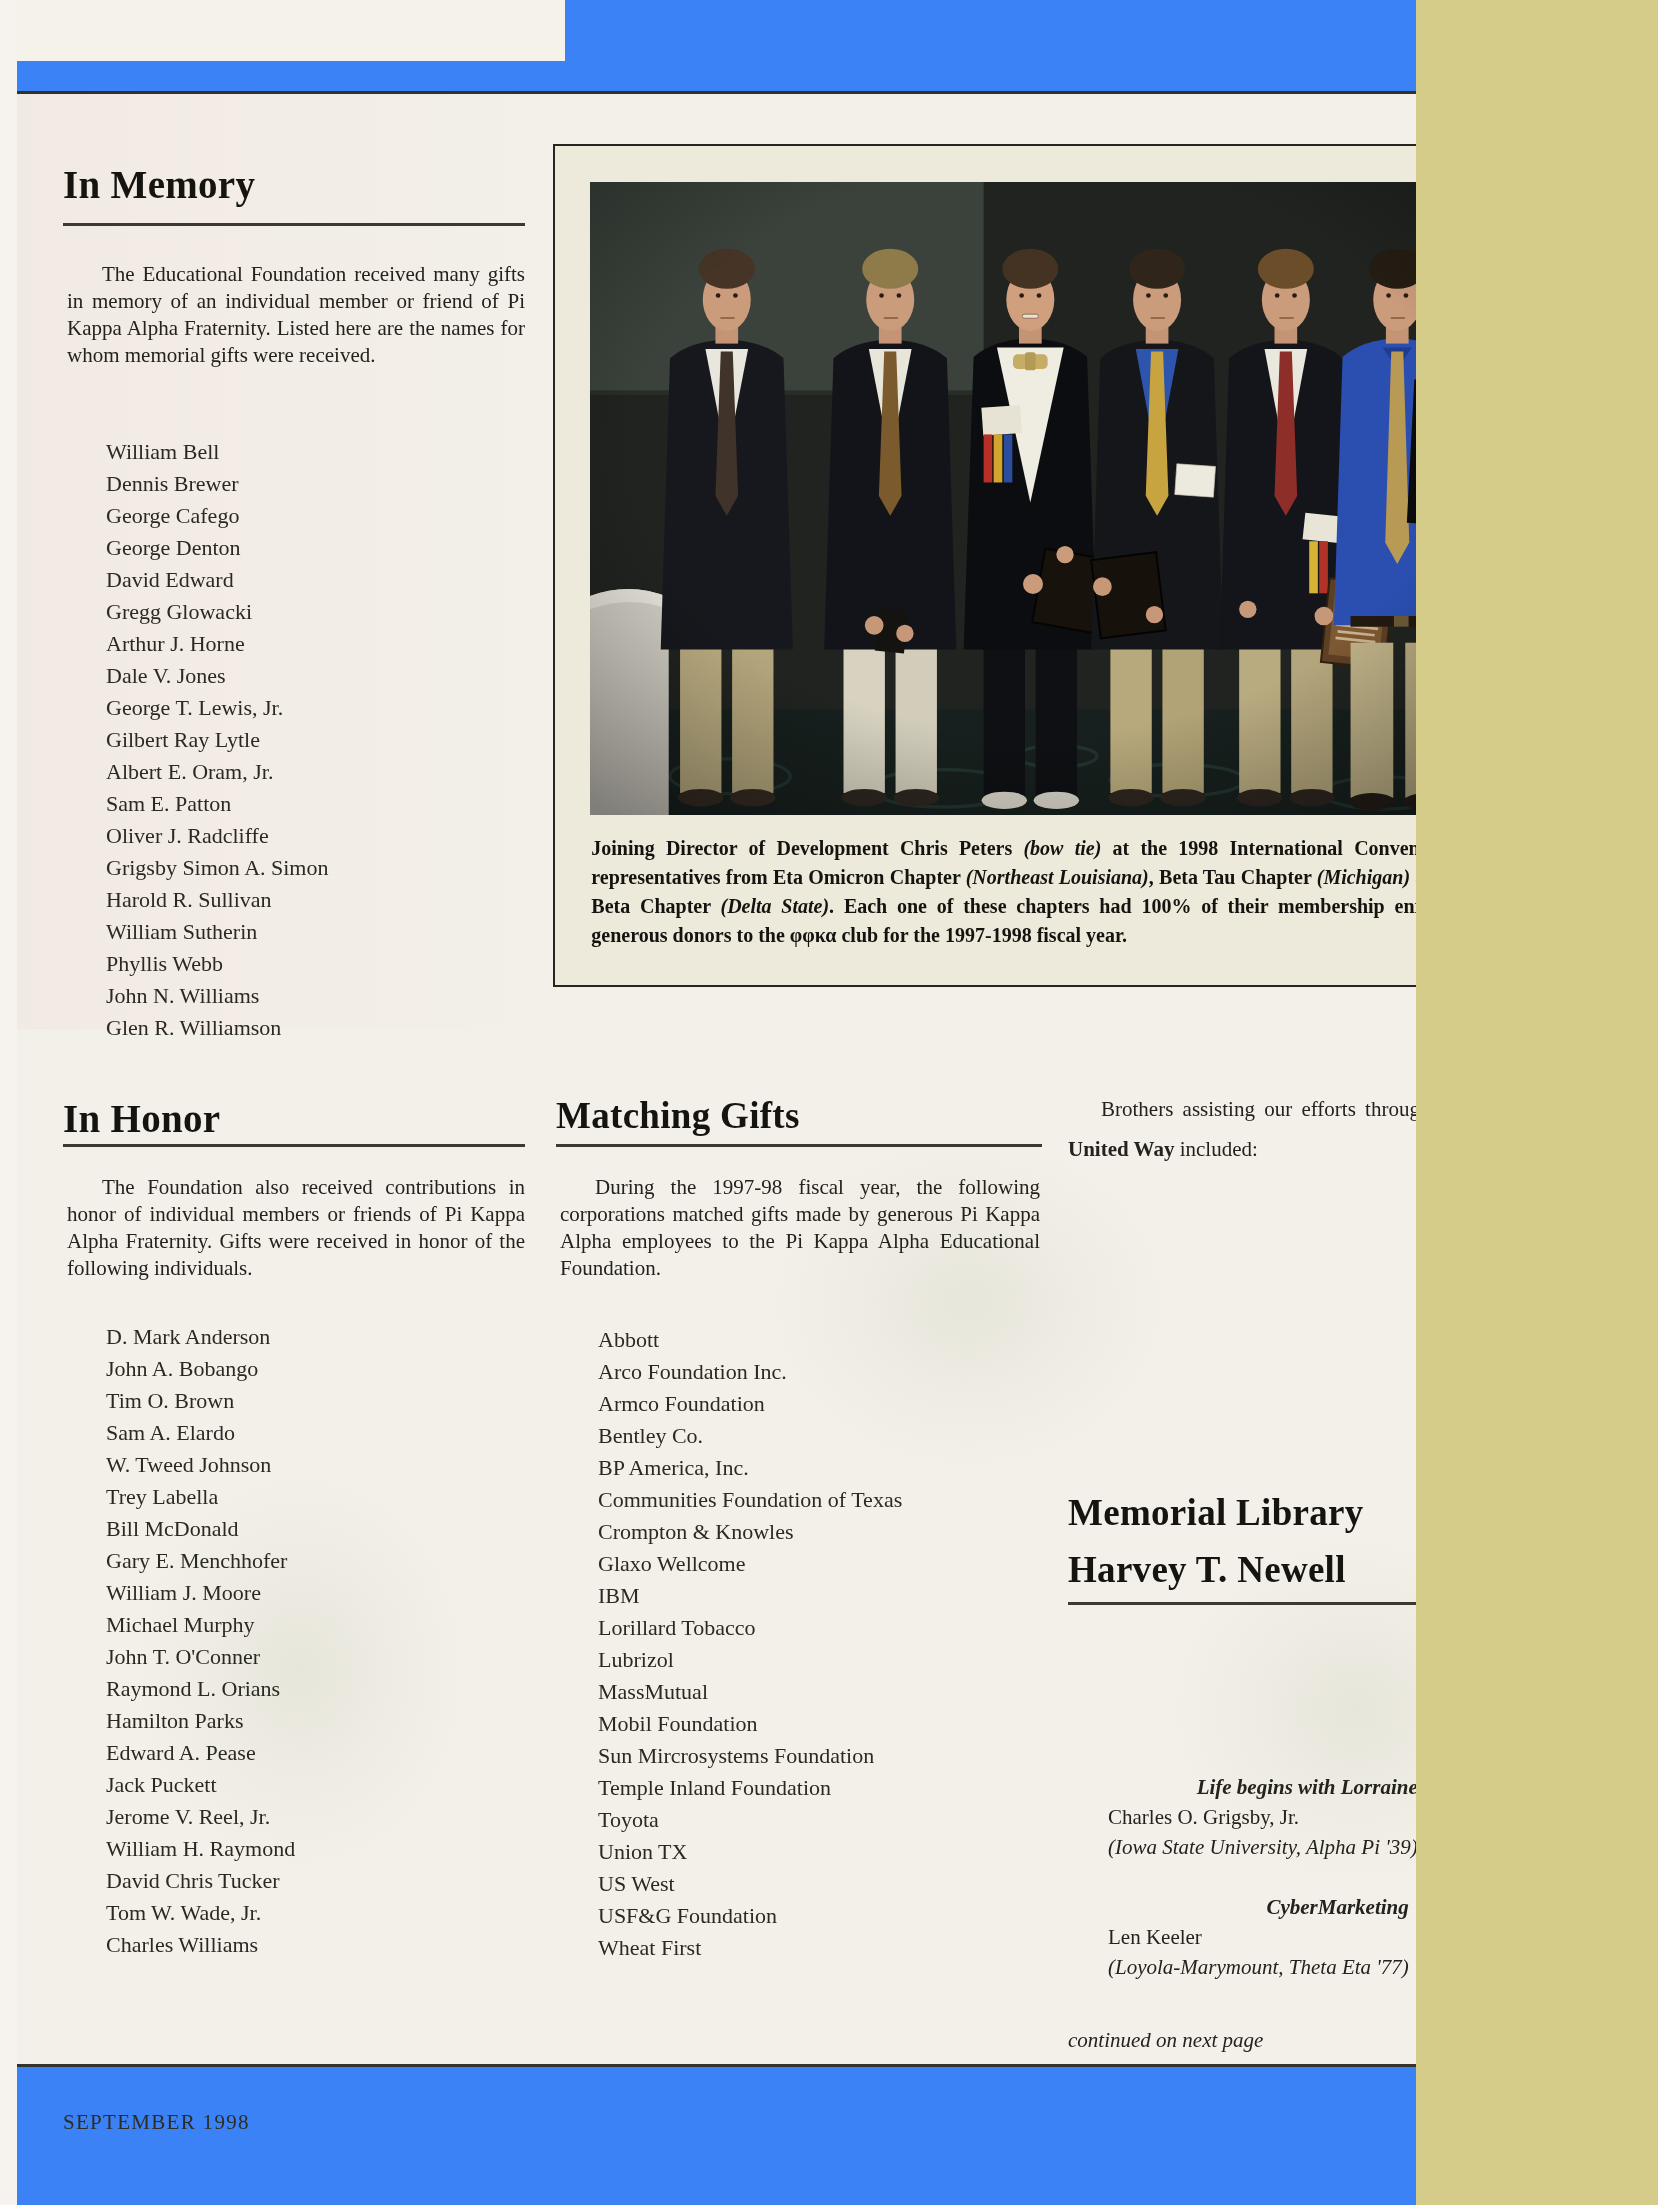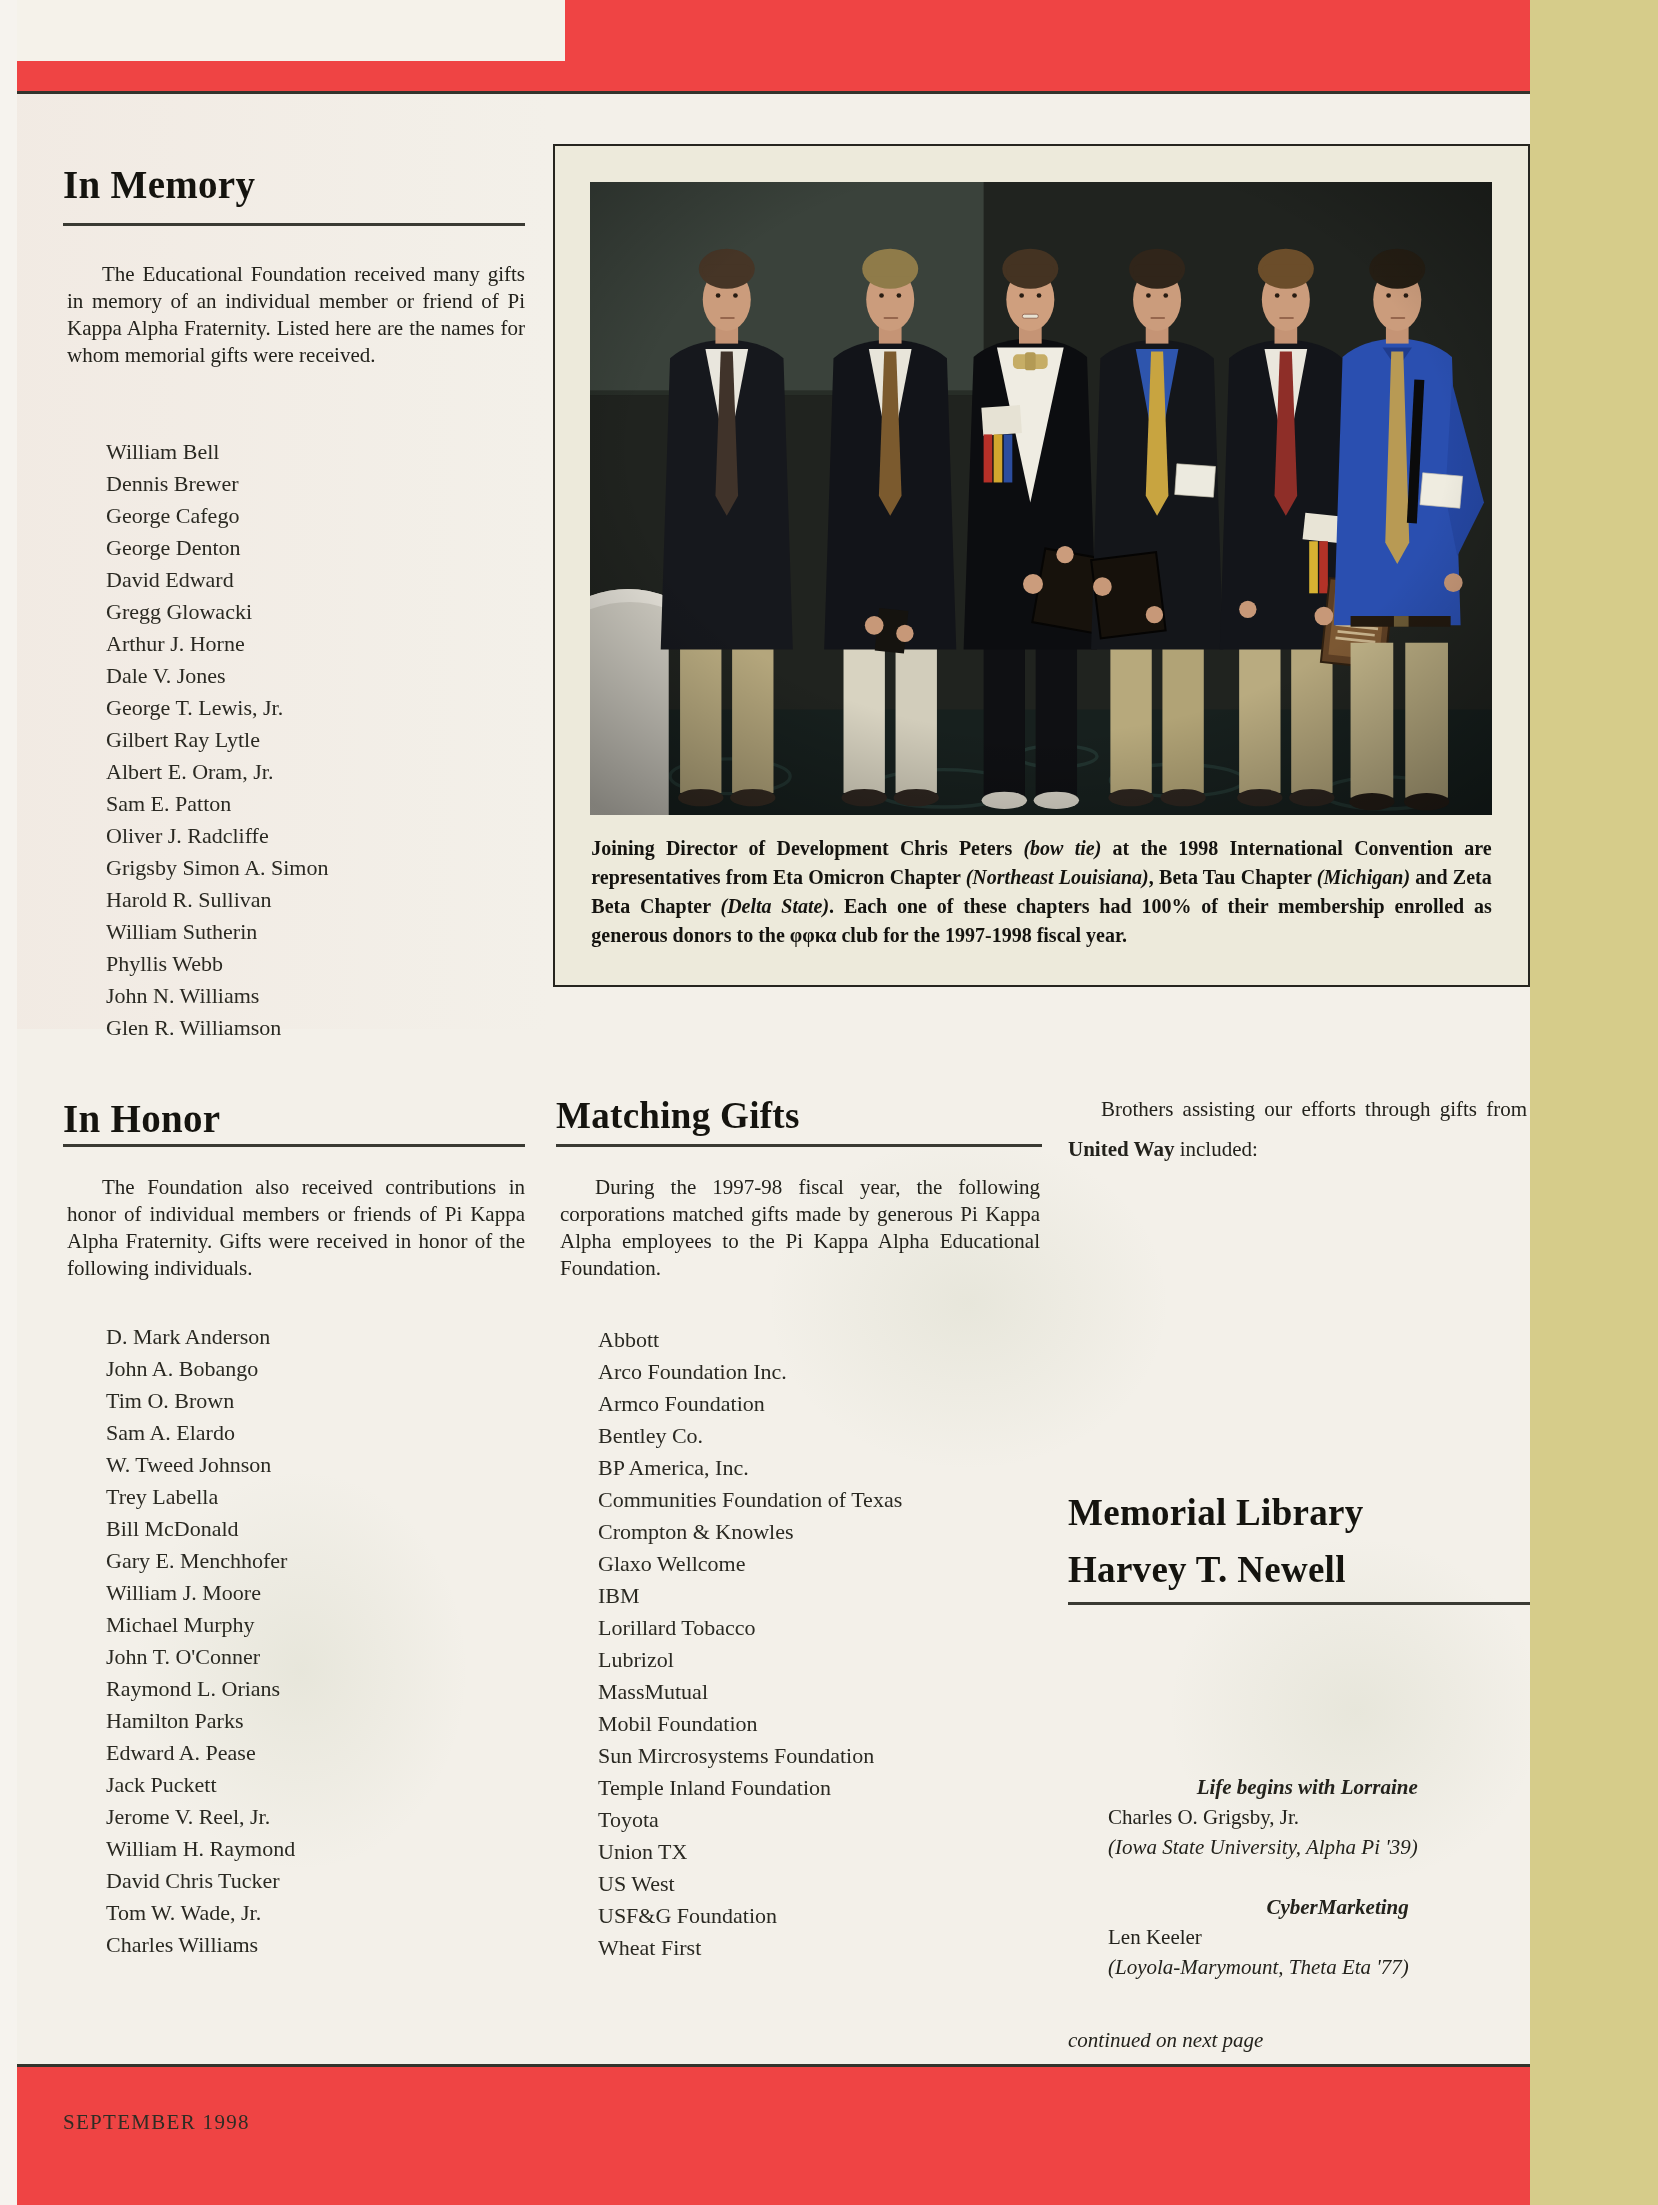--- a/index.html
+++ b/index.html
@@ -1,17 +1,17 @@
 <!DOCTYPE html>
 <html style="font-size:10.7px"><head>
 <meta charset="utf-8">
 <style>
   html,body{margin:0;padding:0;background:#d6cc8a;}
-  .scan{position:relative;width:1530px;height:2205px;background:#ef4444;
-        font-family:"Liberation Serif","DejaVu Serif",serif;color:#201f1a;overflow:hidden;}
+  .scan{position:relative;width:1370px;height:2205px;background:#3b82f6;
+        font-family:"Liberation Serif","DejaVu Serif",serif;color:#201f1a;overflow:hidden;padding-left:46px;}
   .strip-top{position:absolute;left:0;top:0;width:565px;height:61px;background:#f5f2ea;}
   .page{position:absolute;left:0;top:91px;width:1578px;height:1976px;background:#f3f0e9;
         border-top:3.3px solid #33332c;border-bottom:3.3px solid #33332c;border-right:2px solid #63635a;
         box-sizing:border-box;}
   .strip-left{position:absolute;left:0;top:0;width:17.4px;height:2205px;background:#f6f3ee;}
   .tint-left{position:absolute;left:17.4px;top:94px;width:534px;height:935px;
         background:linear-gradient(90deg,rgba(236,214,206,.22),rgba(236,214,206,0));pointer-events:none;}
   .bleed{position:absolute;border-radius:50%;pointer-events:none;
         background:radial-gradient(closest-side,rgba(148,160,118,.12),rgba(148,160,118,0));}
 

